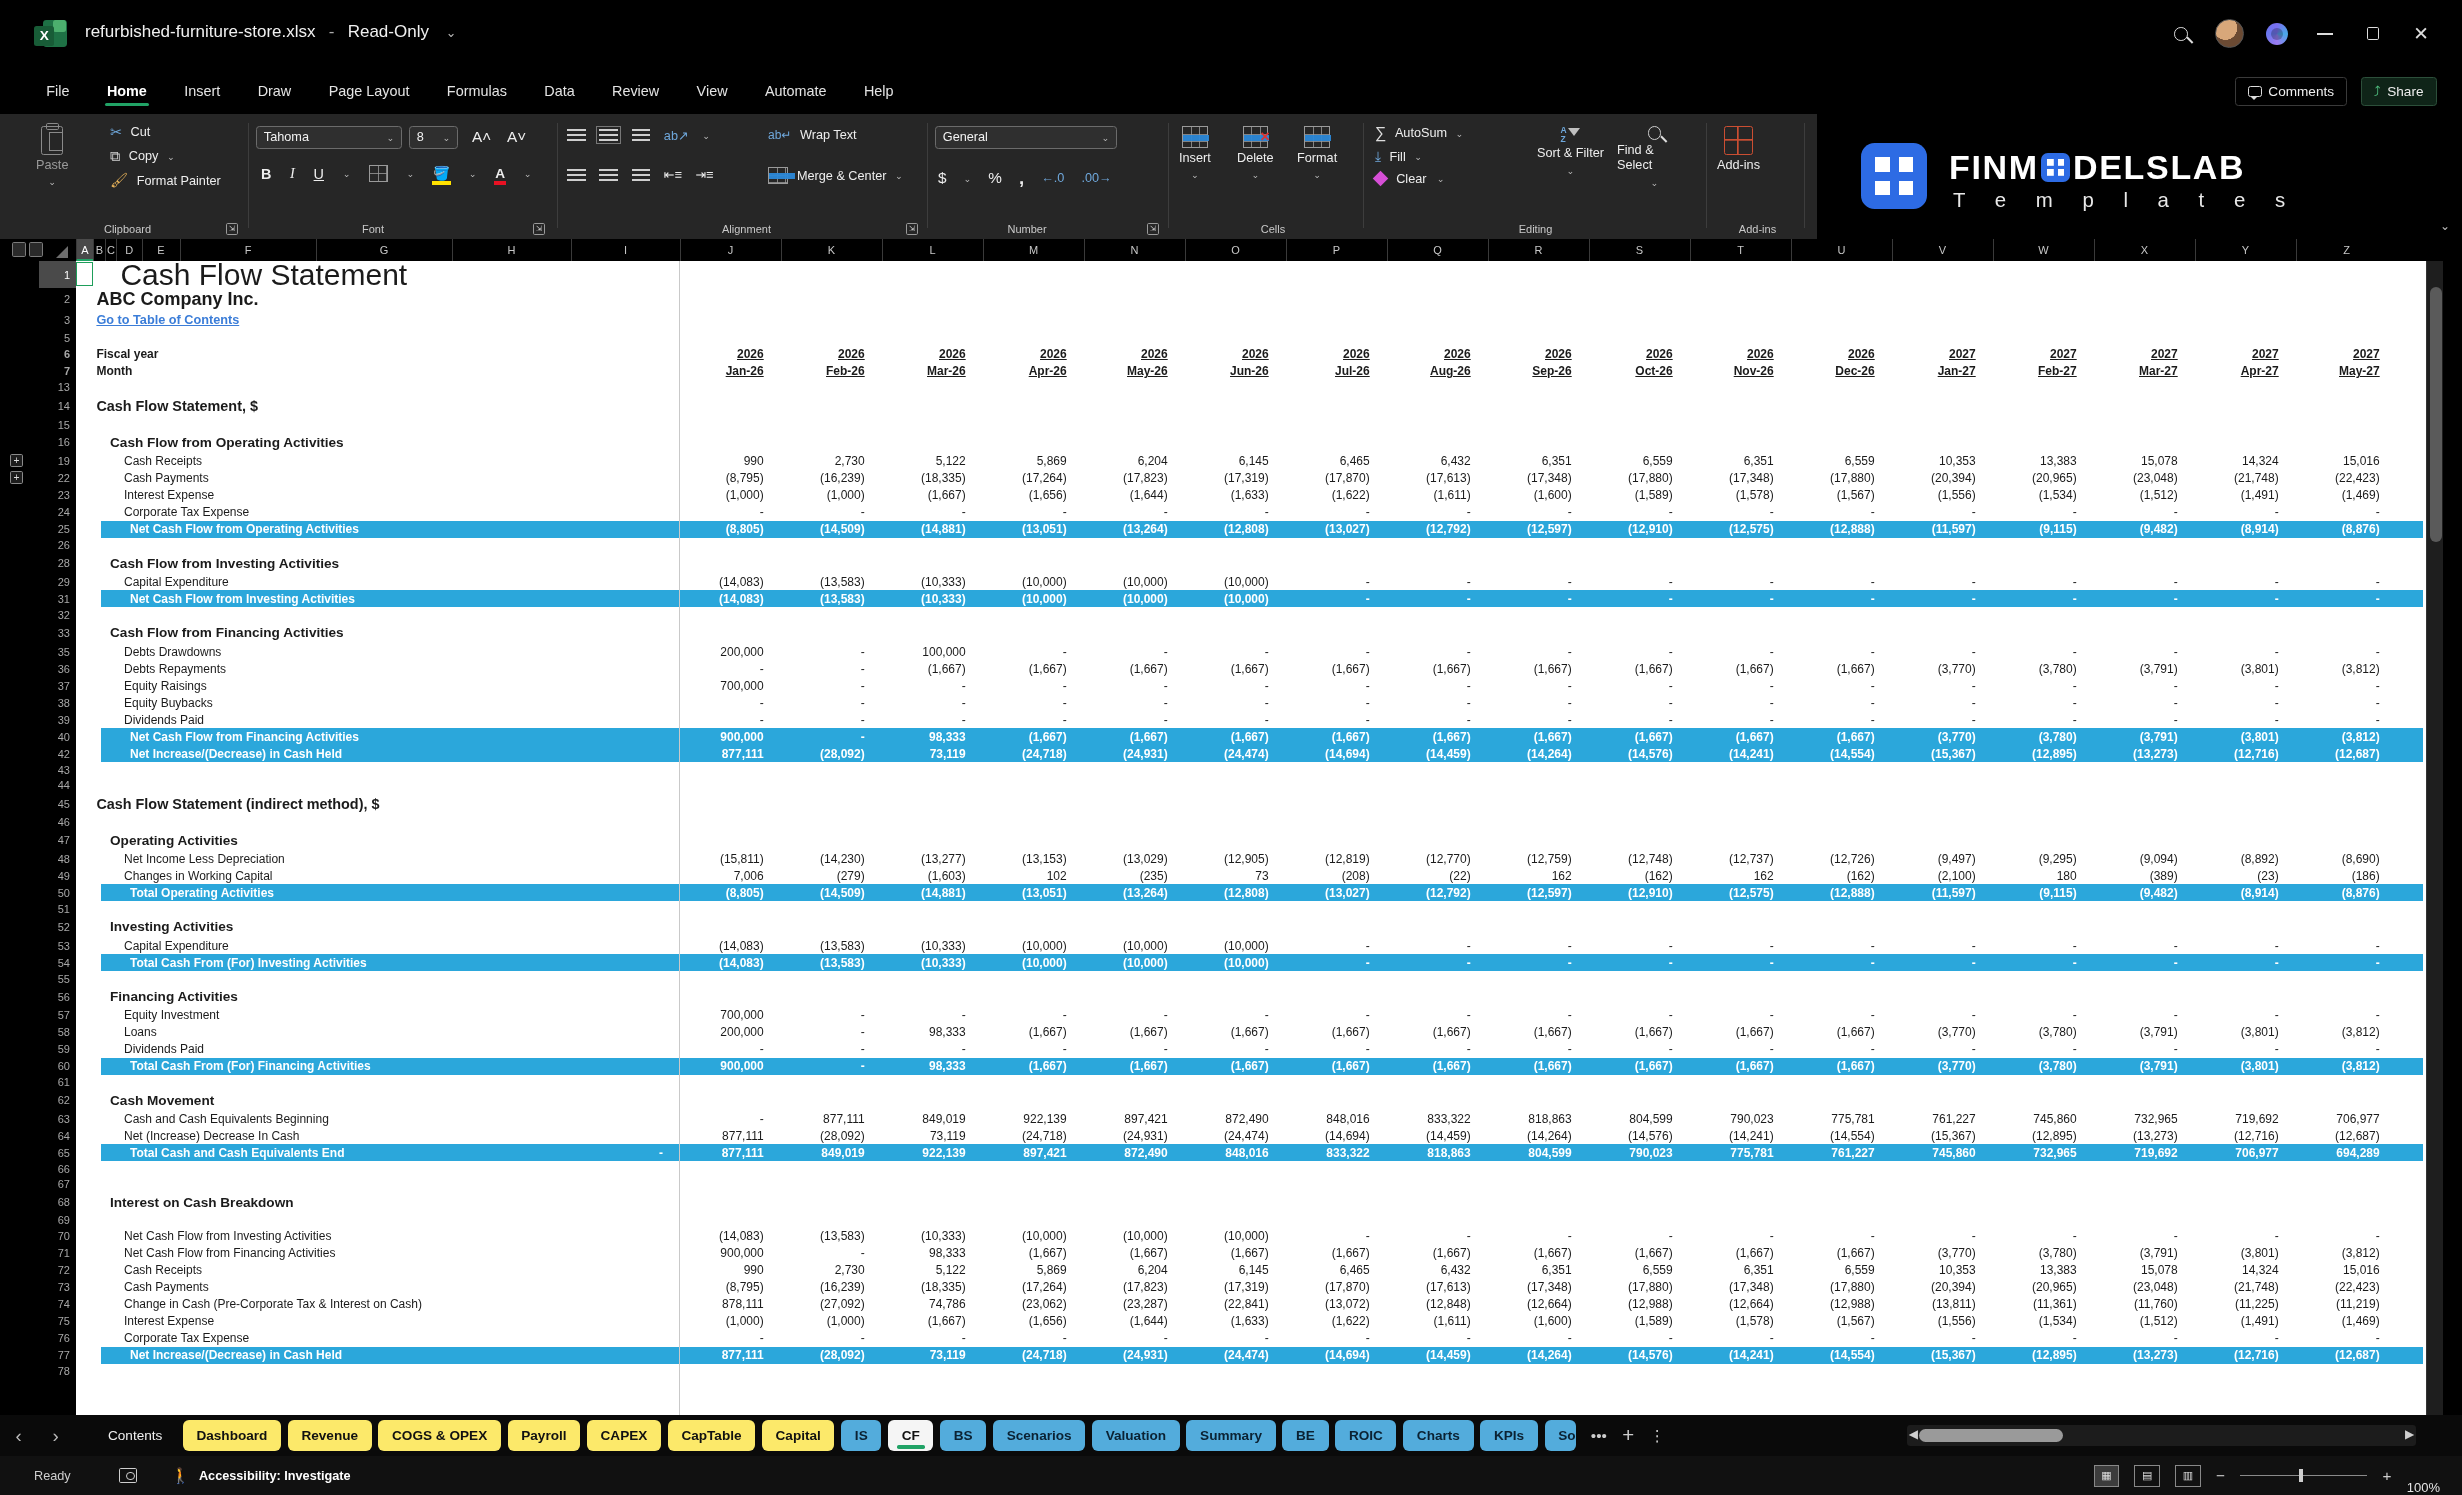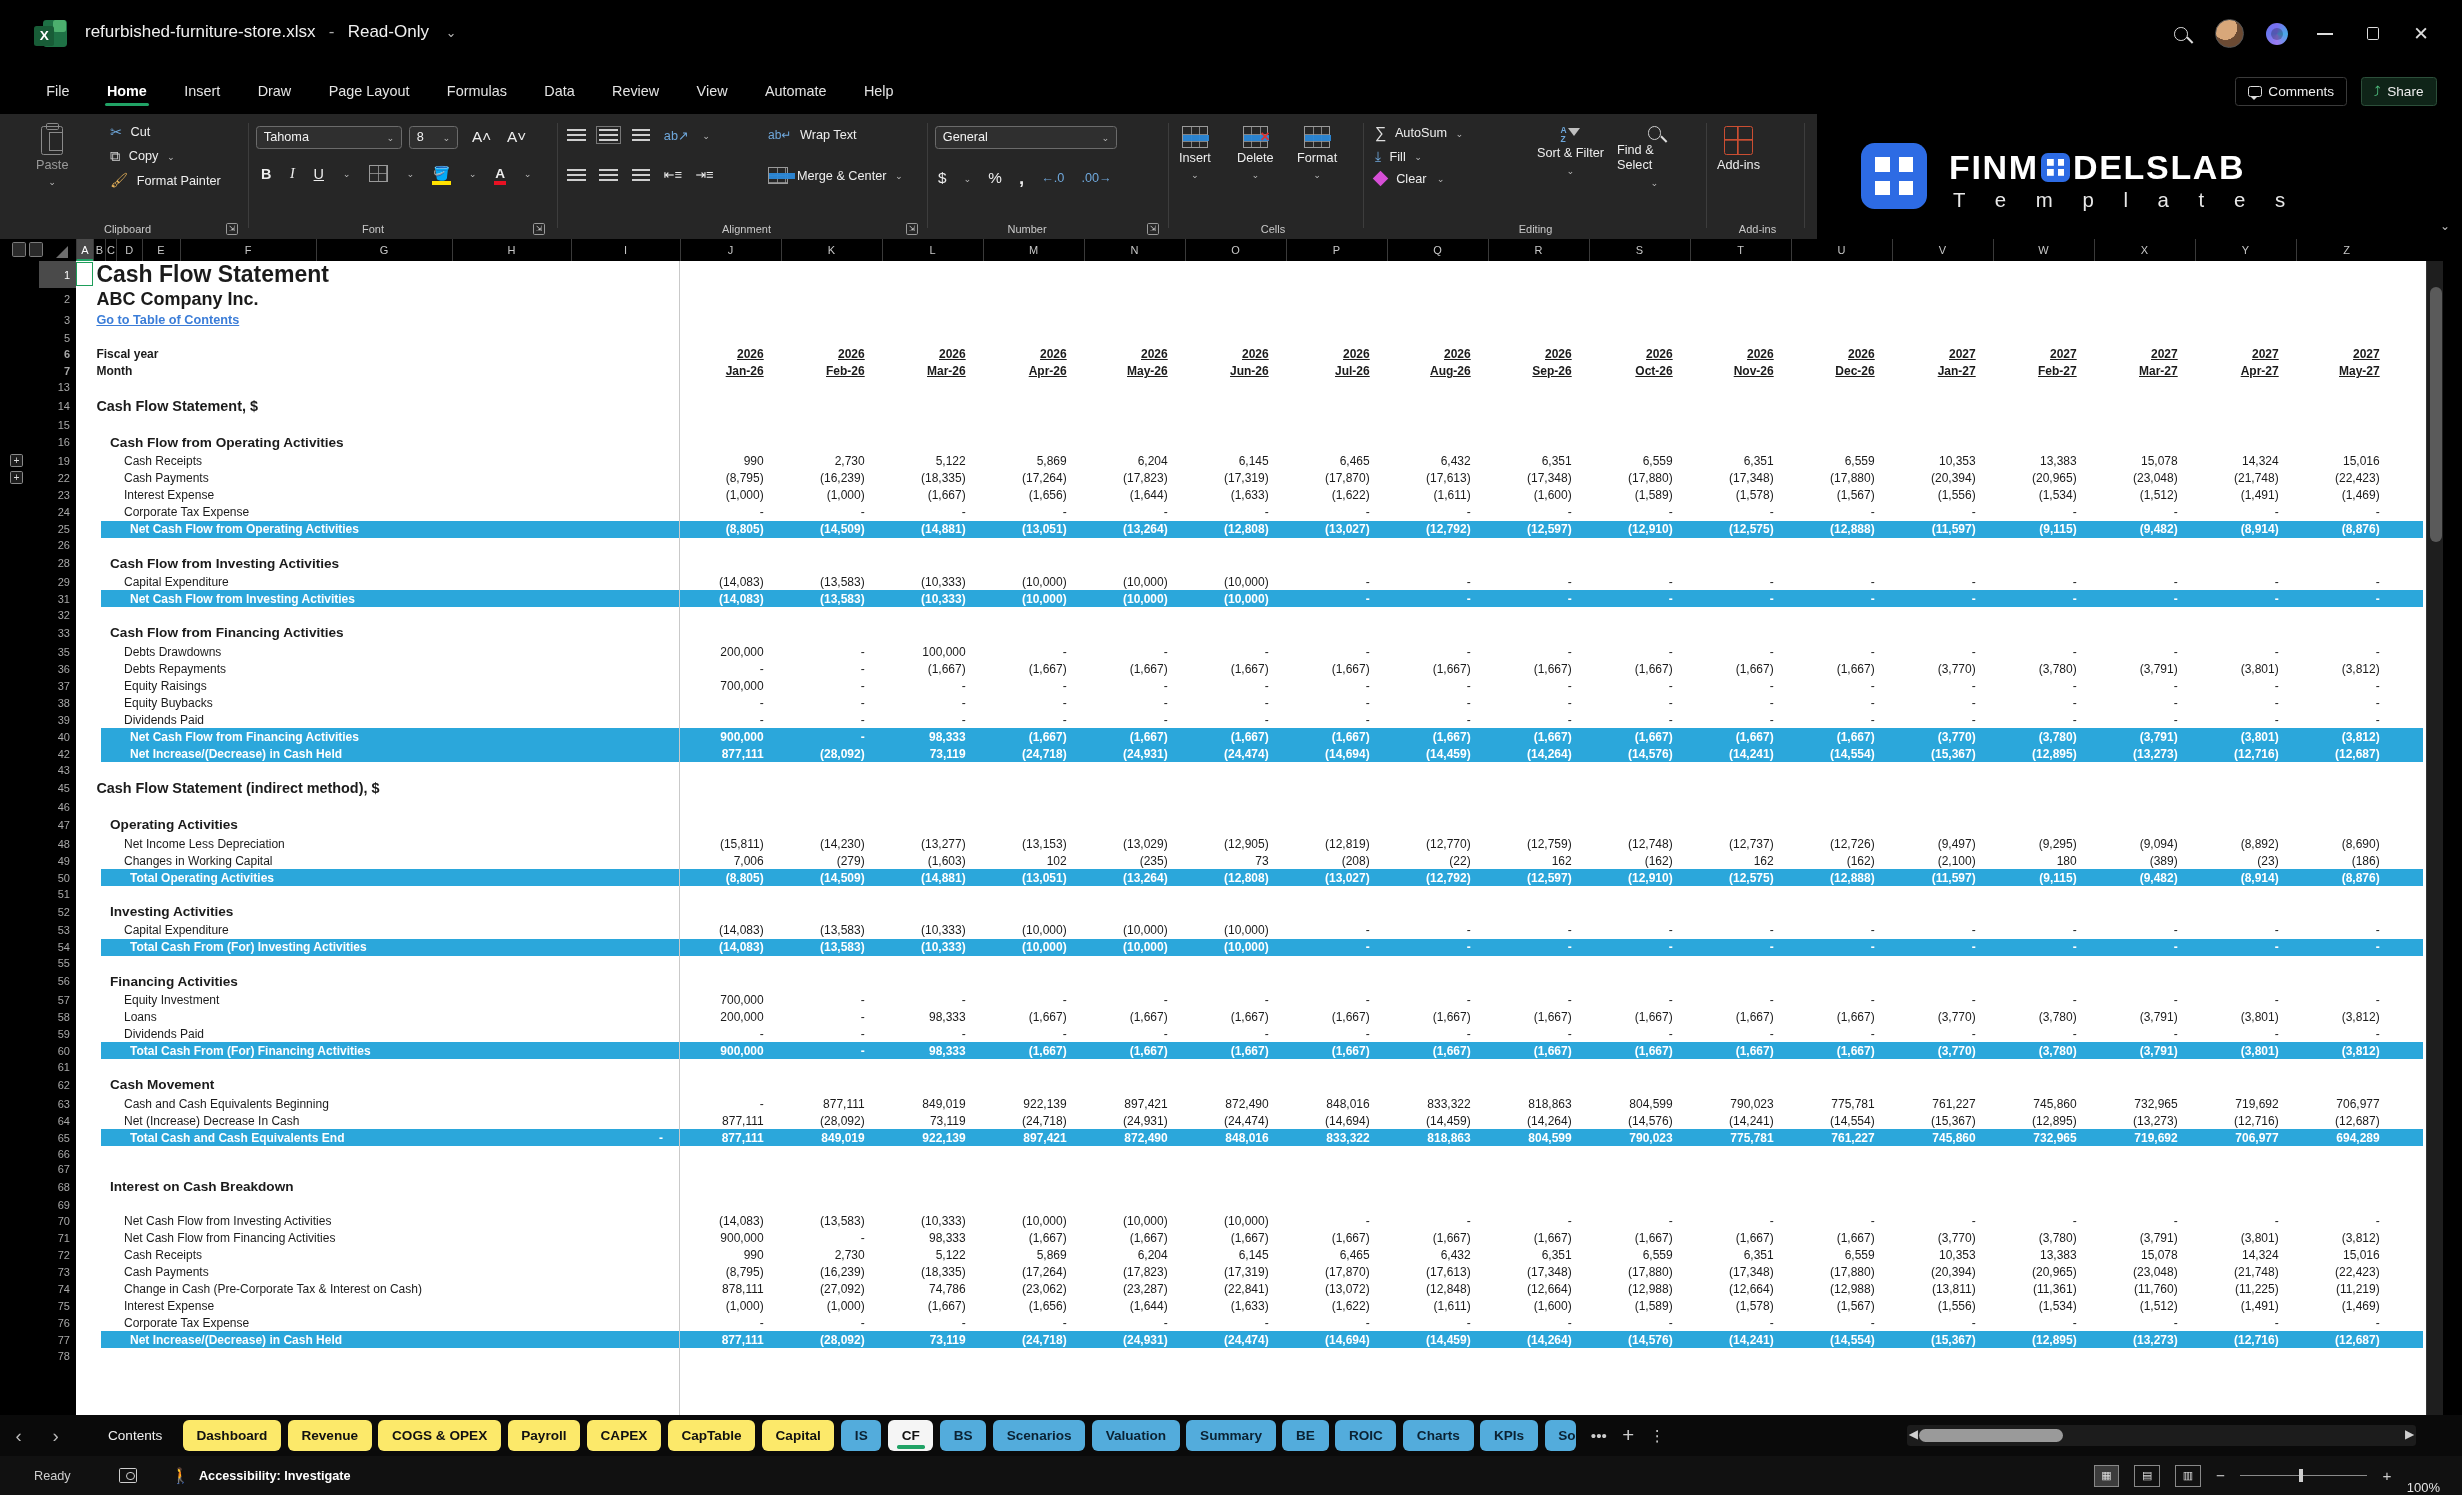--- a/index.html
+++ b/index.html
@@ -112,21 +112,21 @@
   .grow { display:flex; width:2462px; }
   .gut { flex:0 0 39px; background:#000; position:relative; }
   .plusbox { position:absolute; left:10.2px; top:1.7px; width:12.7px; height:12.7px; border:0.8px solid #8a8a8a; background:#1d1d1d; color:#ddd;
     font-size:10.2px; line-height:11px; text-align:center; border-radius:1.7px; }
   .rnum { flex:0 0 37px; background:#000; color:#a8a8a8; font-size:11px; text-align:right; padding-right:6px; display:flex; align-items:center; justify-content:flex-end; }
   .rnum.sel { background:#4a4a4a; color:#fff; }
   .rbody { flex:0 0 2367px; background:#fff; color:#1b1b1b; position:relative; display:flex; align-items:center; }
   .rbody .lbl { flex:0 0 602px; white-space:nowrap; font-size:12px; }
   .v { flex:0 0 101px; text-align:right; padding-right:15.3px; font-size:12px; white-space:nowrap; }
   .pre { position:absolute; left:543px; width:44px; text-align:right; font-size:12px; }
-  .r-title { height:27px; } .r-title .lbl { font-size:23px; font-weight:bold; padding-left:20.4px; }
+  .r-title { height:27px; } .r-title .lbl { font-size:30px; font-weight:normal; padding-left:20.4px;margin-left:24px; }
   .r-company { height:22px; } .r-company .lbl { font-size:18px; font-weight:bold; padding-left:20.4px; }
   .r-link { height:20.4px; } .r-link .lbl { font-size:12.7px; font-weight:bold; color:#3b7dd8; text-decoration:underline; padding-left:20.4px; }
   .r-blank { height:15.3px; }
   .r-fy, .r-month { height:17px; font-weight:bold; }
   .r-fy .lbl, .r-month .lbl { padding-left:20.4px; font-weight:bold; }
   .r-fy .v, .r-month .v { font-weight:bold;text-decoration:underline; }
   .r-h1 { height:22px; } .r-h1 .lbl { font-size:14.4px; font-weight:bold; padding-left:20.4px; }
   .r-h2 { height:20.4px; } .r-h2 .lbl { font-size:13.6px; font-weight:bold; padding-left:34px; }
   .r-item { height:17px; } .r-item .lbl { padding-left:48px; }
   .r-total { height:17px; }
@@ -907,20 +907,25 @@
           <span class="v">(13,273)</span>
           <span class="v">(12,716)</span>
           <span class="v">(12,687)</span>
         </div>
       </div>
       <div class="grow r-blank">
         <div class="gut"></div>
         <div class="rnum">43</div>
         <div class="rbody"></div>
       </div>
+      <div class="grow r-blank">
+        <div class="gut"></div>
+        <div class="rnum">44</div>
+        <div class="rbody"></div>
+      </div>
       <div class="grow r-h1">
         <div class="gut"></div>
         <div class="rnum">45</div>
         <div class="rbody">
           <div class="lbl">Cash Flow Statement (indirect method), $</div>
         </div>
       </div>
       <div class="grow r-blank">
         <div class="gut"></div>
         <div class="rnum">46</div>

